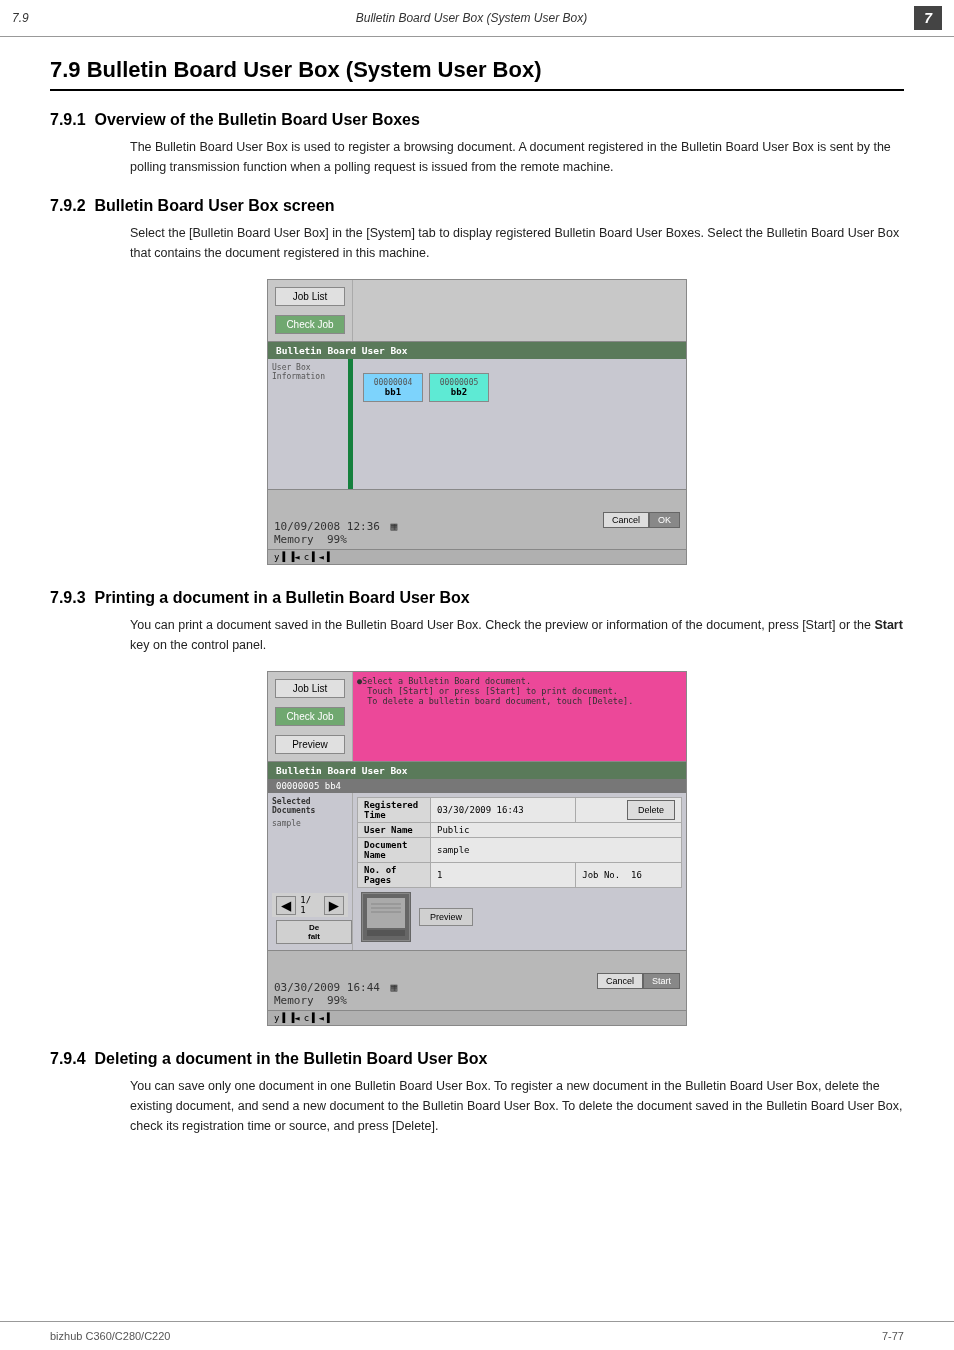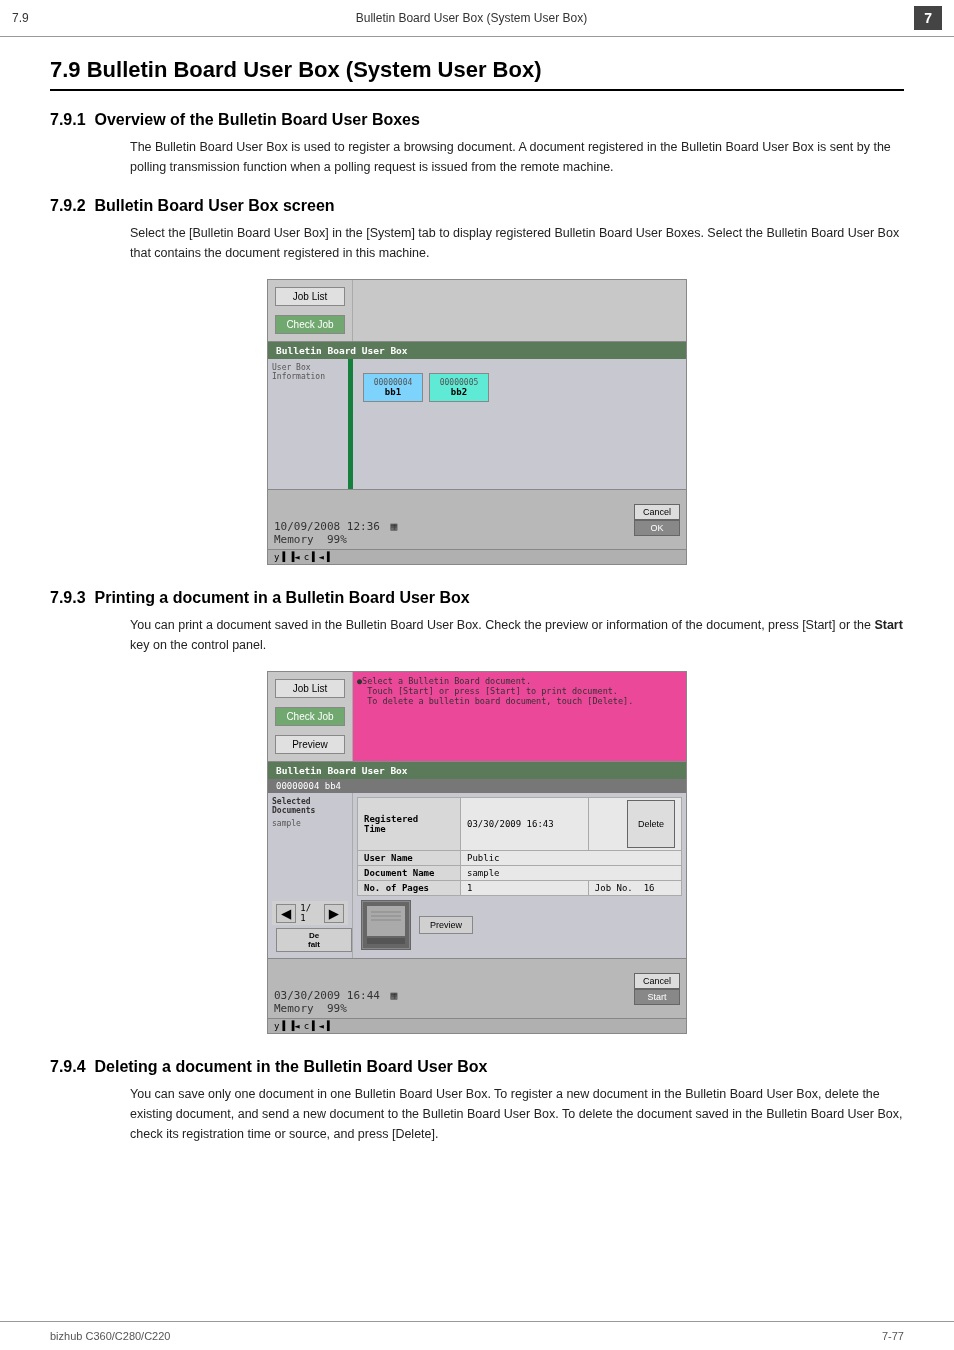--- a/index.html
+++ b/index.html
@@ -13,20 +13,21 @@
     }
 
     
     .header-bar {
       display: flex;
       justify-content: space-between;
       align-items: center;
       padding: 6px 12px;
       border-bottom: 1px solid #999;
       background: #fff;
+      font-style: italic;
     }
     .header-section-num {
       font-size: 12px;
       color: #333;
     }
     .header-chapter-box {
       background: #444;
       color: #fff;
       font-size: 14px;
       font-weight: bold;
@@ -112,21 +113,20 @@
       background: #b8b8b8;
       border-top: 1px solid #888;
     }
     .screen-bottom-left {
       font-size: 11px;
       color: #333;
       margin-top: 27px;
     }
     .screen-bottom-right {
       display: flex;
-      flex-direction: column;
     }
     .screen-bottom-btn {
       padding: 2px 8px;
       border: 1px solid #666;
       background: #ddd;
       font-size: 9px;
       cursor: pointer;
     }
     .screen-bottom-btn.ok {
       background: #888;
@@ -137,21 +137,21 @@
       border-collapse: collapse;
       font-size: 9px;
       background: #e8e8e8;
     }
     .screen2-table td {
       border: 1px solid #aaa;
       padding: 2px 6px;
     }
     .screen2-table td.label {
       background: #d8d8d8;
-      width: 103px;
+      width: 73px;
       font-weight: bold;
     }
     .screen2-preview-area {
       display: flex;
       align-items: center;
       gap: 8px;
       padding: 4px;
     }
     .preview-thumb {
       width: 50px;
@@ -187,21 +187,21 @@
     }
     .de-btn {
       padding: 2px 8px;
       border: 1px solid #888;
       background: #d0d0d0;
       font-size: 9px;
       font-weight: bold;
       margin: 2px 4px;
     }
     .delete-btn {
-      padding: 18px 10px;
+      padding: 4px 10px;
       border: 1px solid #666;
       background: #ddd;
       font-size: 9px;
       cursor: pointer;
       float: right;
     }
 
     
     .footer {
       display: flex;
@@ -317,21 +317,21 @@
         <div style="flex:1; padding:4px 4px; font-size:8.5px; color:#333; background:#ec4899;">
           <span>●Select a Bulletin Board document.<br>&nbsp;&nbsp;Touch [Start] or press [Start] to print document.<br>&nbsp;&nbsp;To delete a bulletin board document, touch [Delete].</span>
         </div>
       </div>
 
       <div style="background:#5a7a5a; color:#fff; padding:3px 8px; font-size:9.5px; font-weight:bold;">
         <span>Bulletin Board User Box</span>
       </div>
 
       <div style="background:#777; color:#fff; padding:2px 8px; font-size:9px;">
-        <span>00000004  bb4</span>
+        <span>00000005  bb4</span>
       </div>
 
       <div style="display:flex; background:#c8c8d0;">
         <div style="width:85px; padding:4px; font-size:8px; border-right:1px solid #aaa; display:flex; flex-direction:column; gap:4px;">
           <div style="font-size:8px; font-weight:bold; color:#333;">Selected Documents</div>
           <div style="font-size:8px; color:#555;">sample</div>
 
           <div style="margin-top:auto;">
             <div class="page-nav">
               <button class="nav-btn">◀</button>

